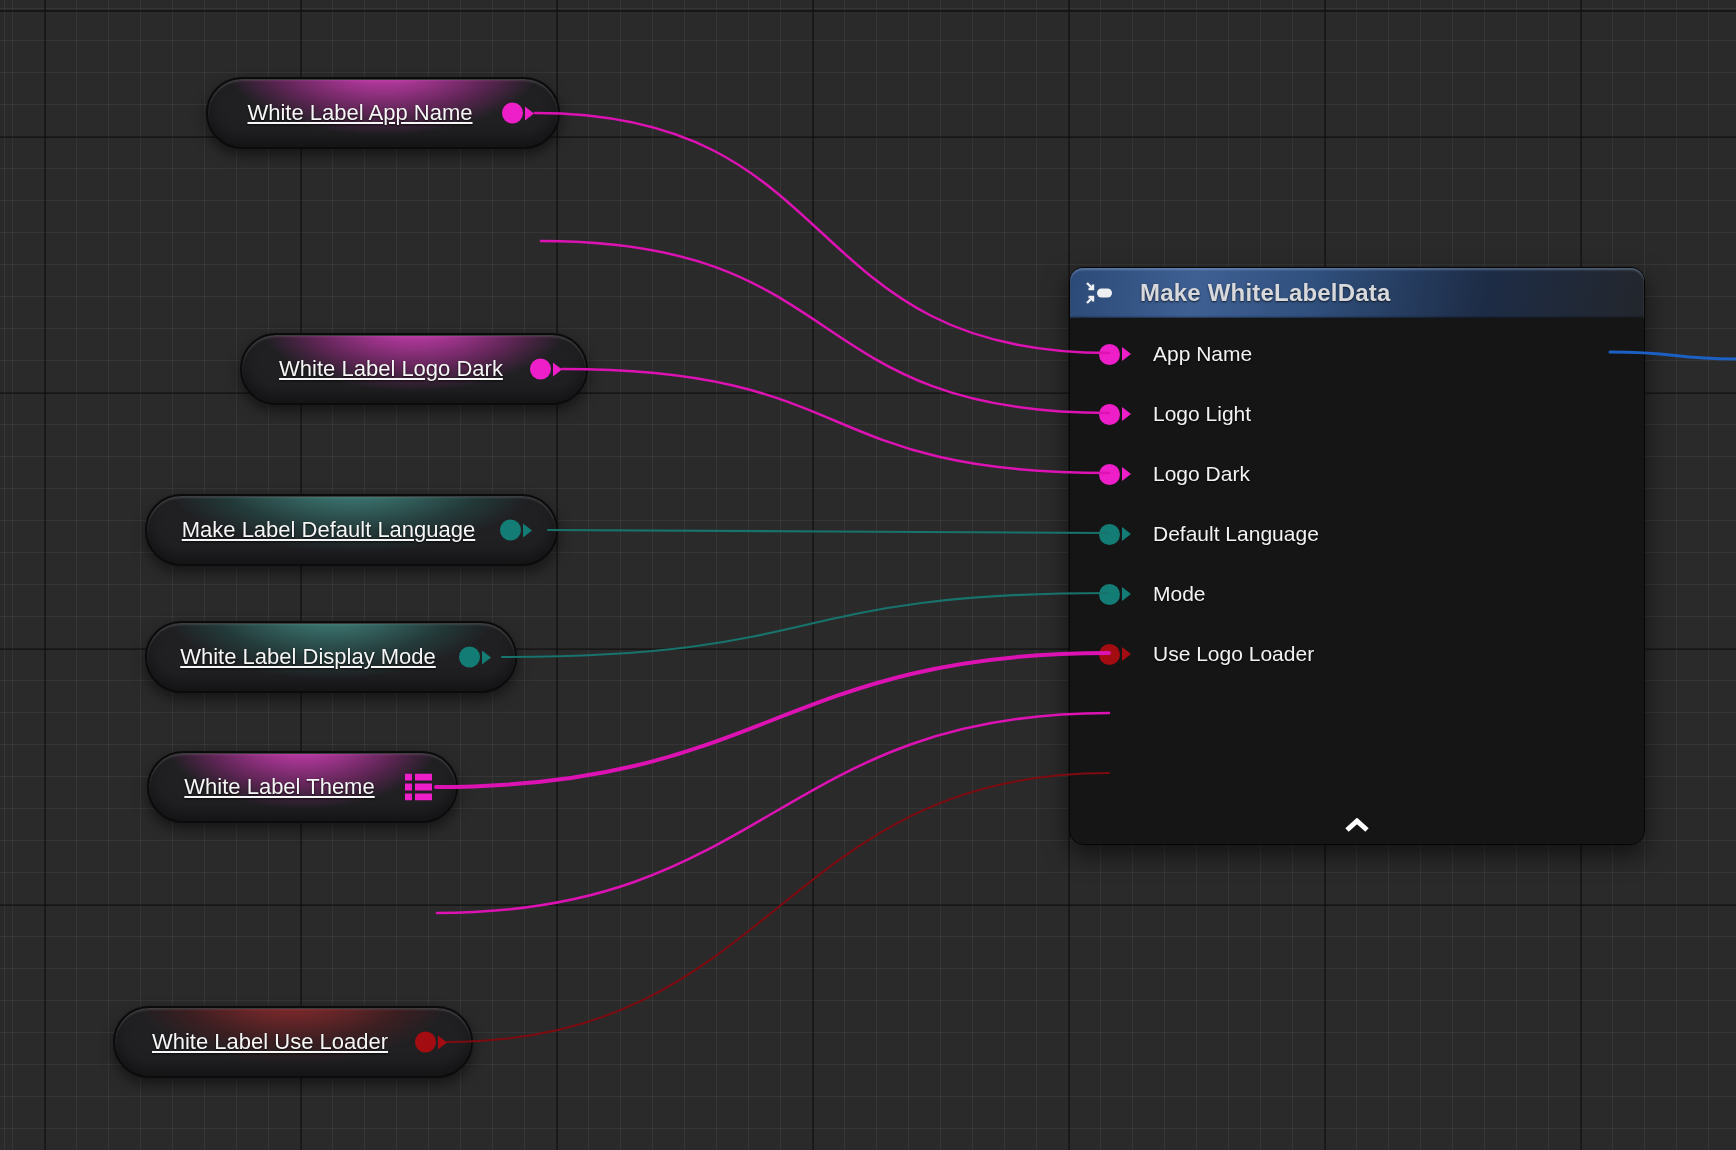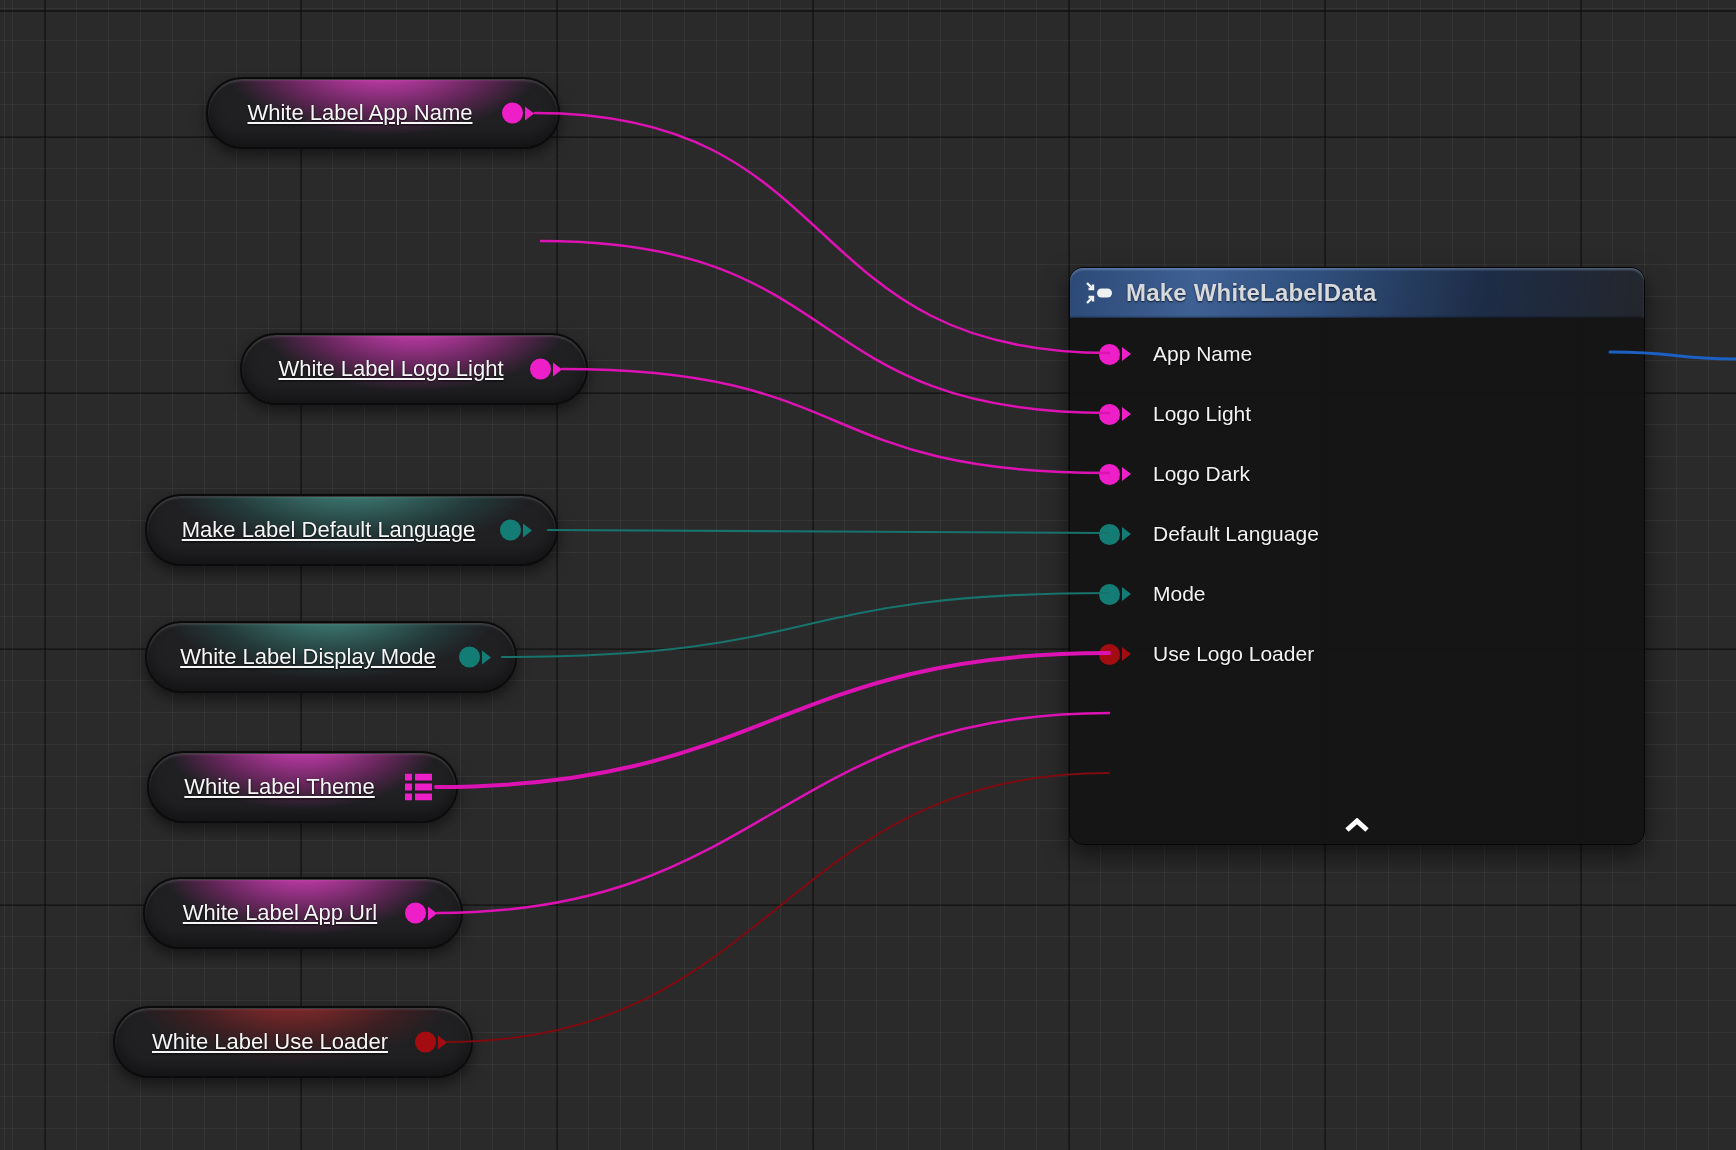--- a/index.html
+++ b/index.html
@@ -53,21 +53,21 @@
   #make-node{
     position:absolute;left:1069px;top:267px;width:576px;height:578px;
     background:rgba(21,21,22,0.97);
     border:1px solid #060606;border-radius:14px;
     box-shadow:0 10px 24px rgba(0,0,0,0.55);
   }
   #make-header{
     height:50px;border-radius:13px 13px 0 0;
     background:linear-gradient(100deg,#2c4a77 0%,#3e6093 22%,#30507e 42%,#1d2c46 72%,#23262c 100%);
     box-shadow:inset 0 2px 2px rgba(165,195,235,0.35), inset 0 -1px 2px rgba(0,0,0,0.5);
-    display:flex;align-items:center;gap:12px;padding:0 14px;
+    display:flex;align-items:center;gap:26px;padding:0 14px;
     cursor:default;
   }
   #make-title{font-size:24px;font-weight:bold;color:#d7d9dc;letter-spacing:0.2px;text-shadow:0 1px 2px rgba(0,0,0,0.7);white-space:nowrap;}
   #make-pins{position:absolute;top:56px;left:0;right:0;}
   .pin-row{height:60px;display:flex;align-items:center;gap:22px;padding-left:29px;}
   .pin-row .row-label{font-size:21px;color:#f2f2f2;text-shadow:0 1px 2px rgba(0,0,0,0.8);white-space:nowrap;}
   #output-row{position:absolute;top:56px;right:0;height:60px;display:flex;align-items:center;gap:12px;padding-right:13px;}
   #output-row .row-label{font-size:21px;color:#f2f2f2;white-space:nowrap;}
   #collapse-btn{
     position:absolute;left:50%;bottom:6px;transform:translateX(-50%);
@@ -99,21 +99,21 @@
   <div class="var-node vn-string" style="left:206px;top:77px;width:354px;">
     <span class="label">White Label App Name</span>
     <span class="pin pin-string">
         <span class="pin-circle"></span>
         <span class="pin-arrow"></span>
       </span>
   </div>
 
 
   <div class="var-node vn-string" style="left:240px;top:333px;width:348px;">
-    <span class="label">White Label Logo Light</span>
+    <span class="label">White Label Logo Dark</span>
     <span class="pin pin-string">
         <span class="pin-circle"></span>
         <span class="pin-arrow"></span>
       </span>
   </div>
 
   <div class="var-node vn-enum" style="left:145px;top:494px;width:413px;">
     <span class="label">Make Label Default Language</span>
     <span class="pin pin-enum">
         <span class="pin-circle"></span>
@@ -138,27 +138,20 @@
             <rect x="0" y="10" width="7" height="7"></rect>
             <rect x="0" y="20" width="7" height="7"></rect>
           <rect x="10" y="0" width="17" height="7"></rect>
             <rect x="10" y="10" width="17" height="7"></rect>
             <rect x="10" y="20" width="17" height="7"></rect>
         </g>
       </svg>
     </span>
   </div>
 
-  <div class="var-node vn-string" style="left:143px;top:877px;width:320px;">
-    <span class="label">White Label App Url</span>
-    <span class="pin pin-string">
-        <span class="pin-circle"></span>
-        <span class="pin-arrow"></span>
-      </span>
-  </div>
 
   <div class="var-node vn-bool" style="left:113px;top:1006px;width:360px;">
     <span class="label">White Label Use Loader</span>
     <span class="pin pin-bool">
         <span class="pin-circle"></span>
         <span class="pin-arrow"></span>
       </span>
   </div>
 
   <div id="make-node">

